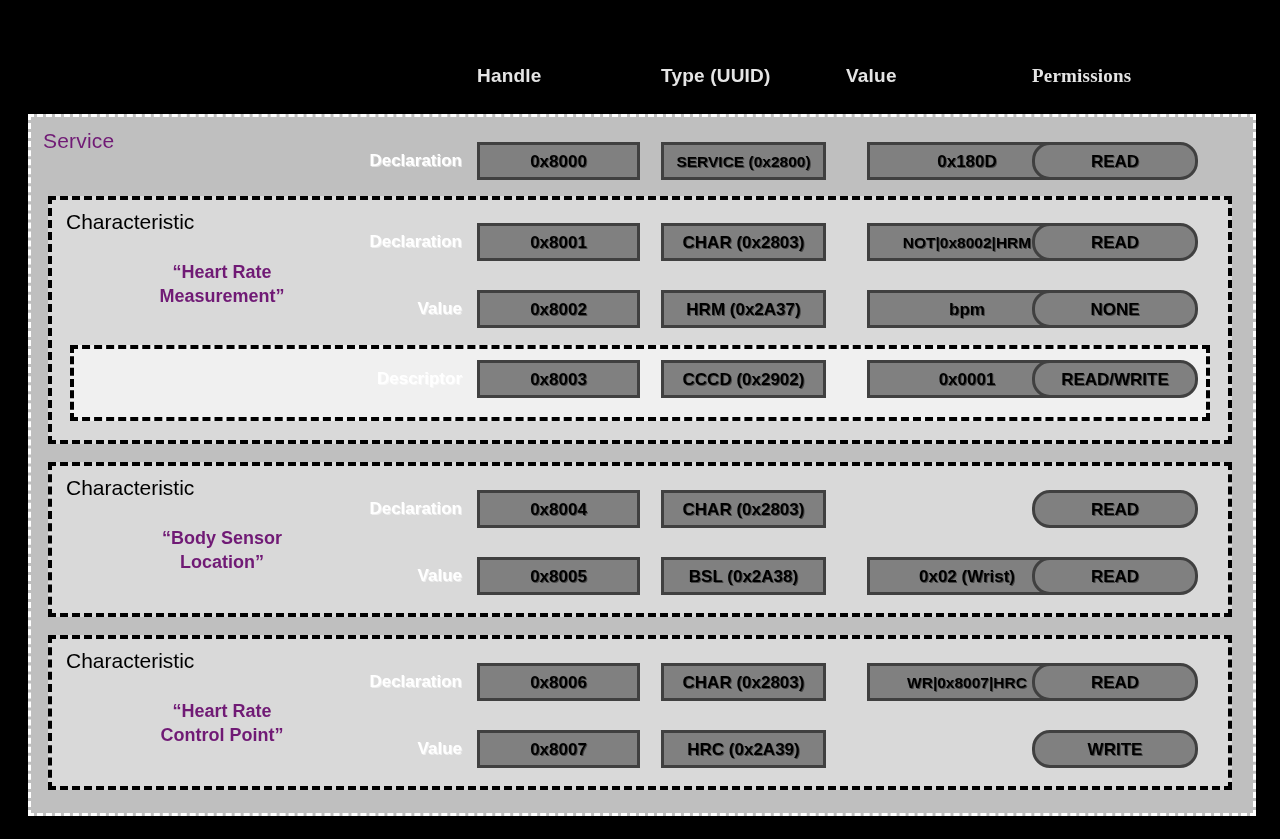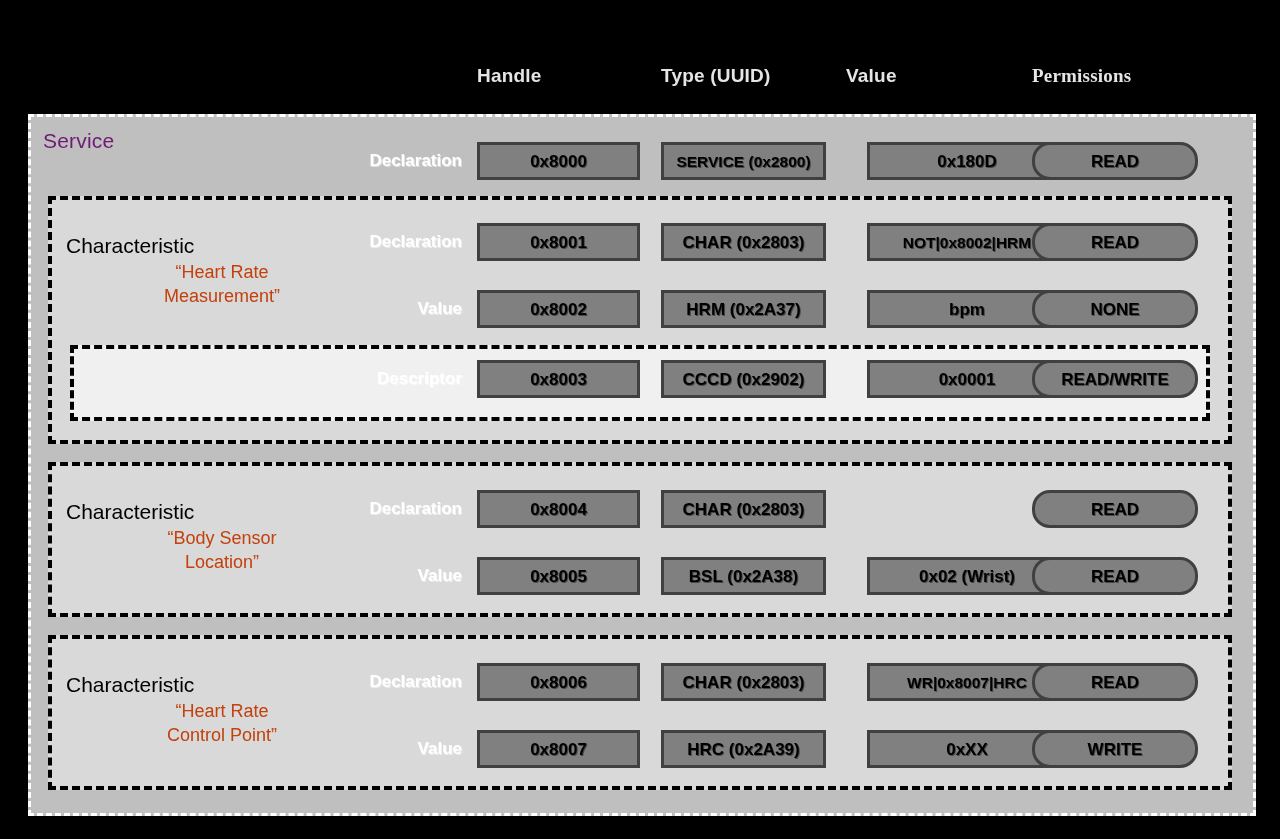--- a/index.html
+++ b/index.html
@@ -111,30 +111,29 @@
     border: 4px dashed #000000;
     box-sizing: border-box;
   }
   .char-title {
     position: absolute;
     left: 14px;
     top: 10px;
     font-size: 21px;
     font-weight: normal;
     color: #000000;
-    margin-top: 24px;
   }
   .char-name {
     position: absolute;
     left: 40px;
     width: 260px;
     text-align: center;
     font-size: 18px;
-    font-weight: normal;
-    color: #c2410c;
+    font-weight: bold;
+    color: #701a75;
     line-height: 24px;
     white-space: pre-line;
   }
 
   
   .desc-box {
     position: absolute;
     background: #f0f0f0;
     border: 4px dashed #000000;
     box-sizing: border-box;
@@ -228,17 +227,16 @@
     <div class="cell c-handle">0x8006</div>
     <div class="cell c-type">CHAR (0x2803)</div>
     <div class="cell c-value tight">WR|0x8007|HRC</div>
     <div class="cell c-permissions">READ</div>
   </div>
 
   <div class="abs-row" style="top:730px;">
     <div class="row-label">Value</div>
     <div class="cell c-handle">0x8007</div>
     <div class="cell c-type">HRC (0x2A39)</div>
-    <div class="cell c-value">0xXX</div>
     <div class="cell c-permissions">WRITE</div>
   </div>
 
 </div>
 
 </body></html>

